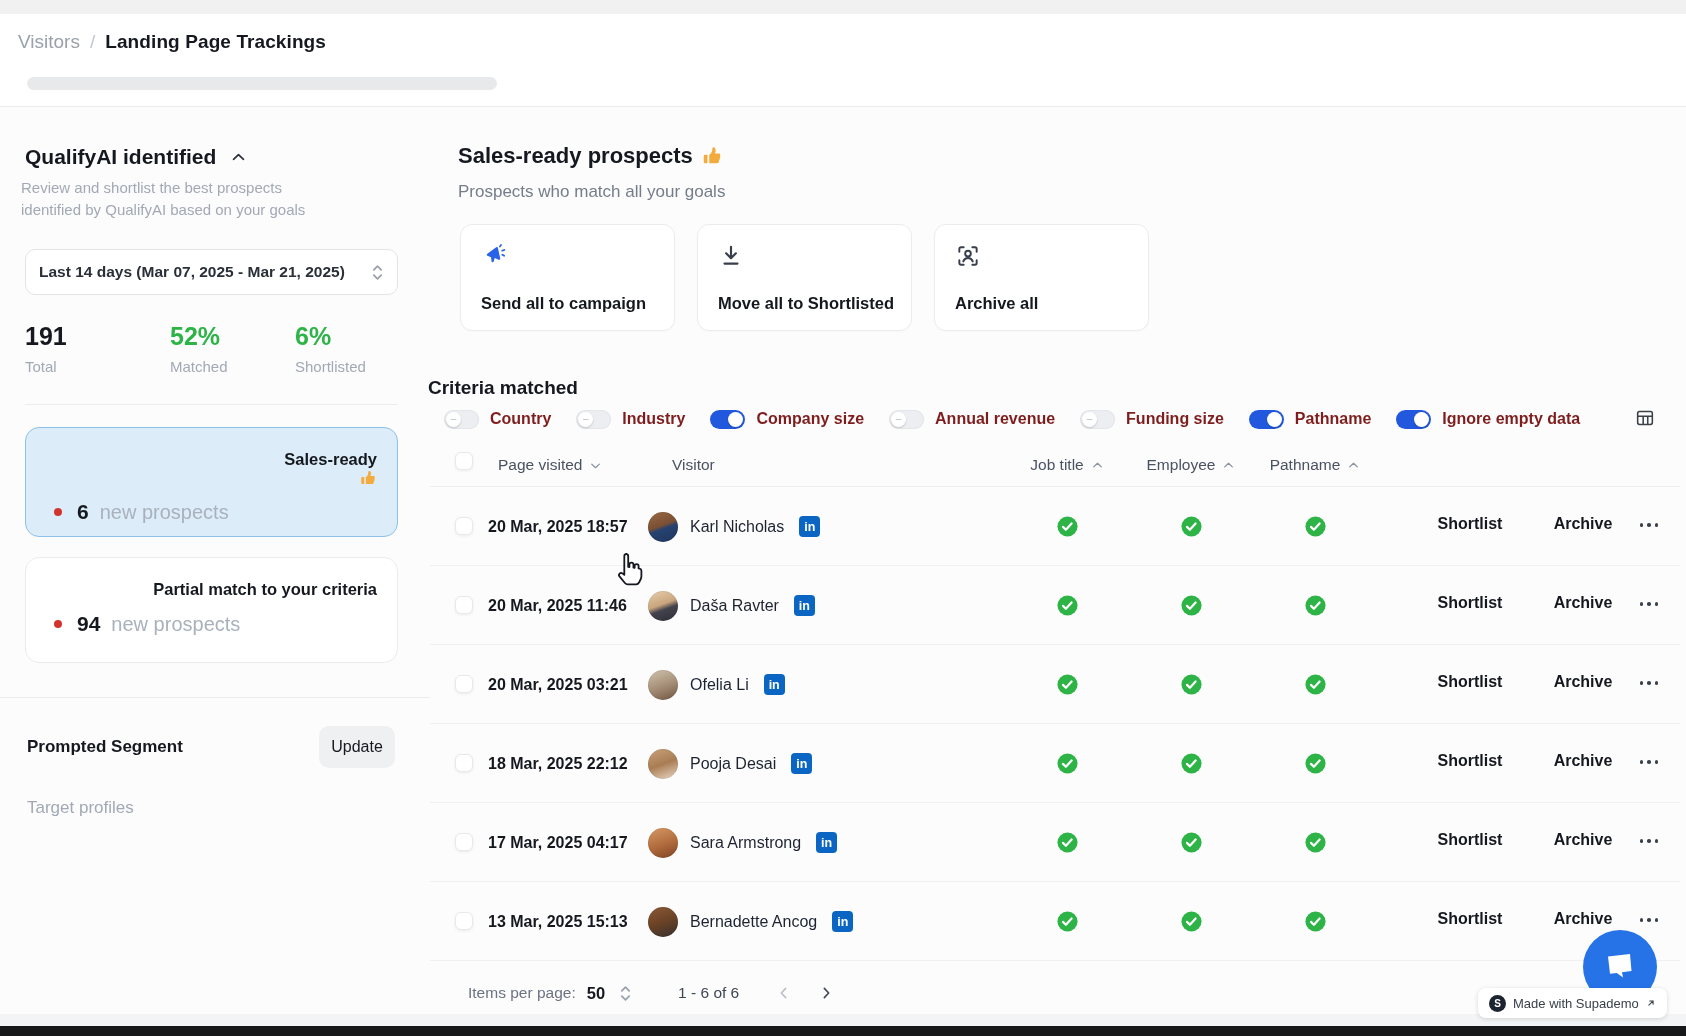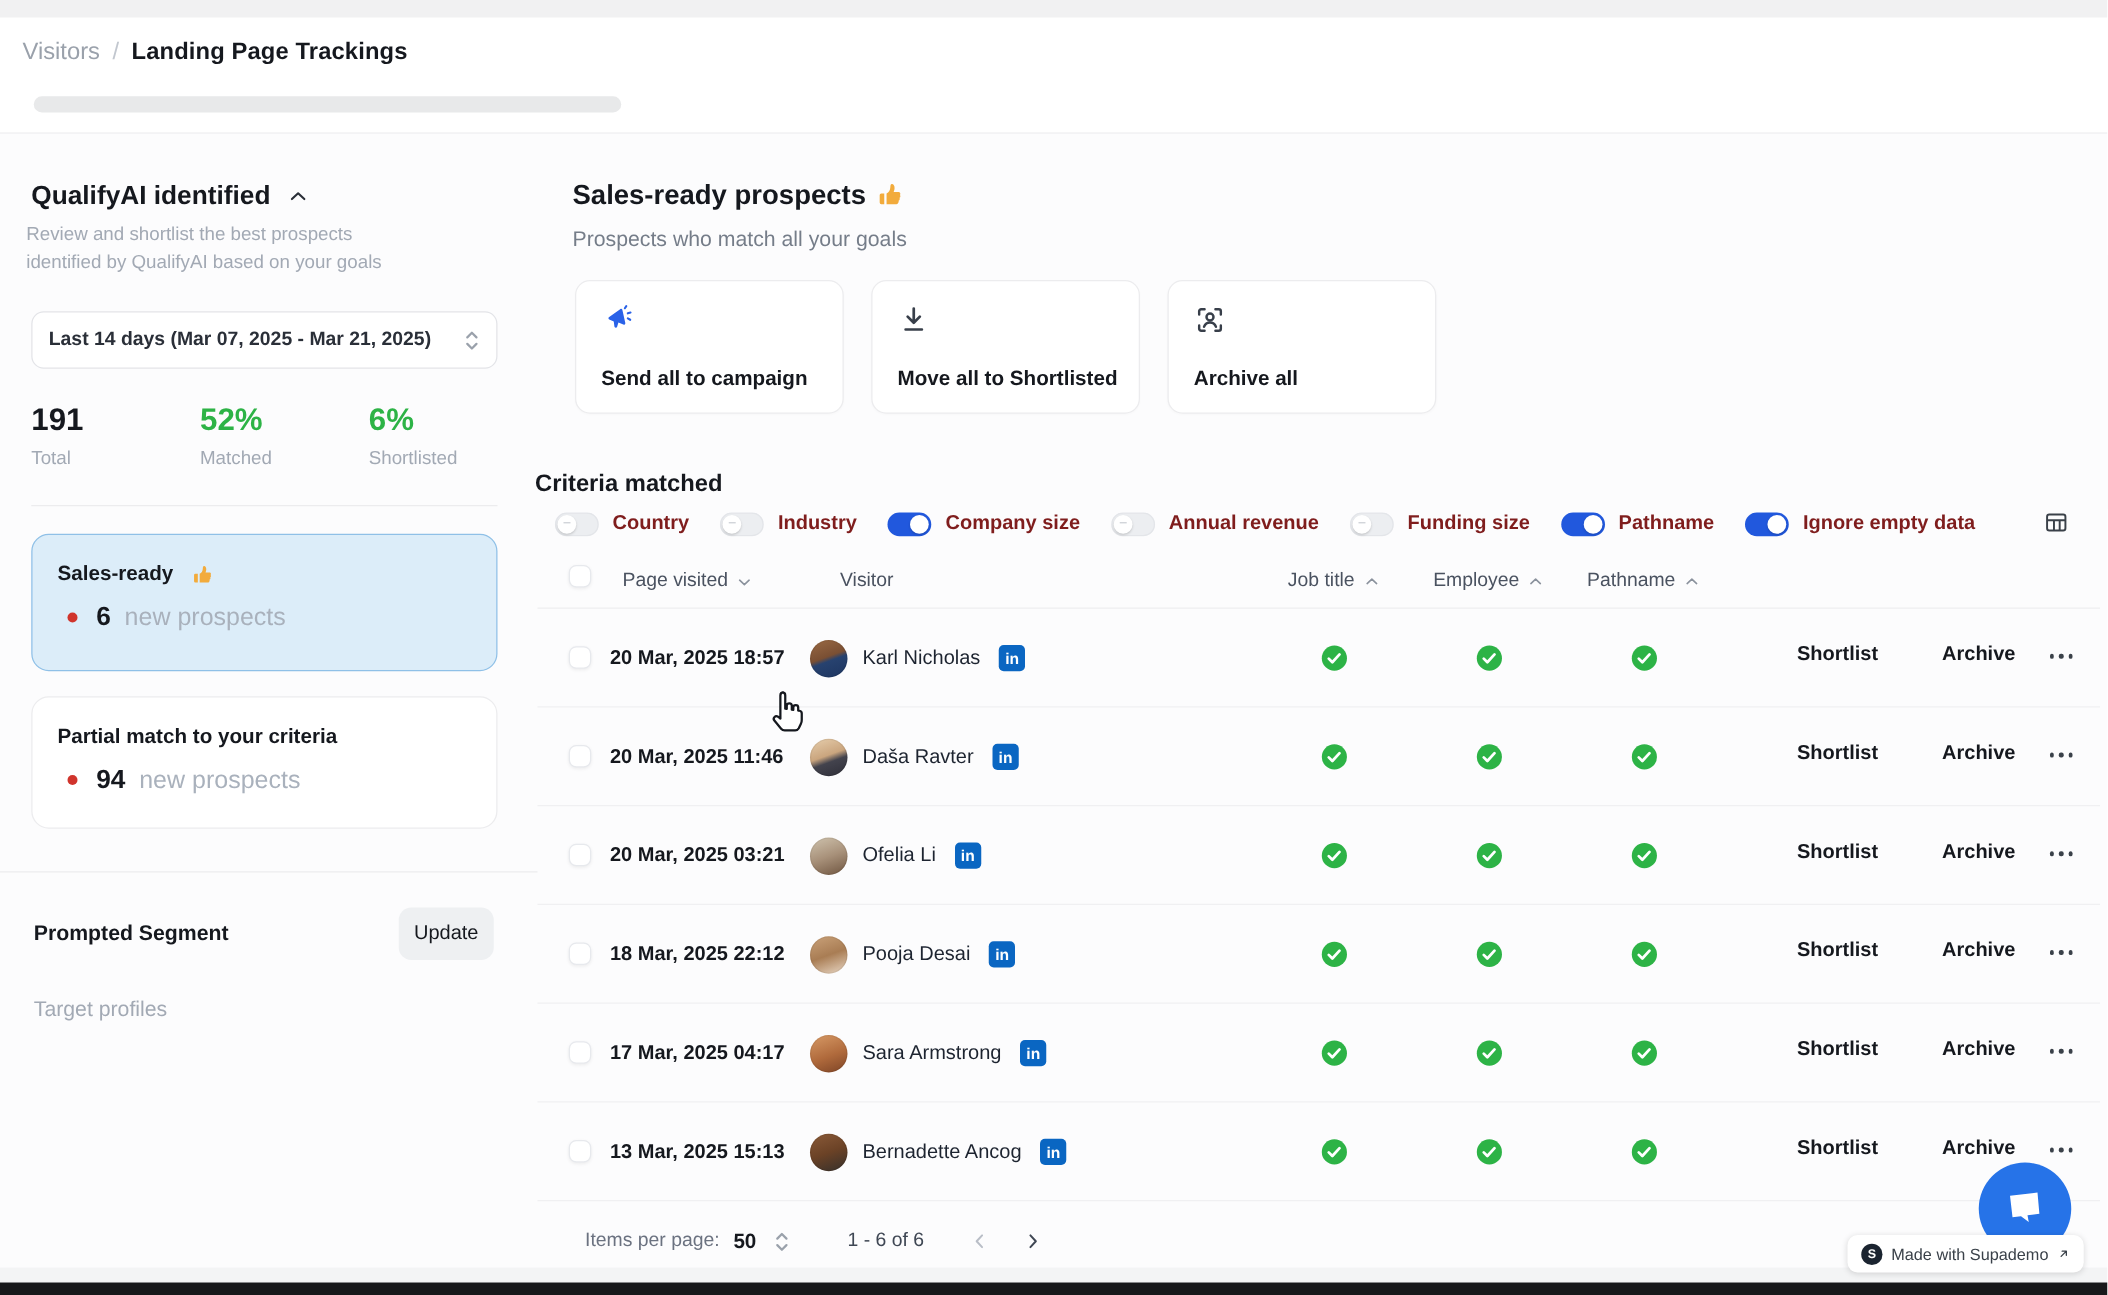--- a/index.html
+++ b/index.html
@@ -29,21 +29,21 @@
   .sb-select-text { font-size:15.5px; color:#2a2f38; flex:1;font-weight:bold; }
   .sb-stats { left:25px; top:322px; width:373px; height:64px; }
   .stat { position:absolute; top:0; }
   .stat-value { font-size:25px; font-weight:700; }
   .stat-label { font-size:15px; color:#a2a9b4; margin-top:7px; }
   .sb-divider1 { left:25px; top:404px; width:373px; height:1px; background:#ececee; }
   .seg-card { left:25px; width:373px; border-radius:14px; padding:22px 20px; }
   .seg-card.selected { top:427px; height:110px; background:var(--selected-card-bg,#dcedf9);
     border:1.5px solid var(--selected-card-border,#8fc0e7); }
   .seg-card.plain { top:557px; height:106px; background:#fff; border:1px solid #ececee; }
-  .seg-title-row { display:flex; align-items:flex-end; gap:14px; }
+  .seg-title-row { display:flex; align-items:flex-end; gap:0;flex-direction:column; }
   .seg-title { font-size:16.5px; font-weight:700; }
   .seg-count-row { display:flex; align-items:center; margin-top:13px; }
   .red-dot { width:8px; height:8px; border-radius:50%; background:var(--red-dot,#d0342c); margin:0 15px 0 8px; }
   .seg-count { font-size:21px; font-weight:700; margin-right:11px; }
   .seg-suffix { font-size:20px; color:#a9b1bc; }
   .sb-divider2 { left:0; top:697px; width:430px; height:1px; background:#ececee; }
   .prompted-row { left:27px; top:726px; width:368px; display:flex; align-items:center; justify-content:space-between; }
   .prompted-title { font-size:17px; font-weight:700; }
   .update-btn { width:76px; height:42px; background:#eef0f2; border:none; border-radius:10px;
     font-family:inherit; font-size:16px; font-weight:500; color:#15181e; cursor:pointer; }
@@ -151,21 +151,21 @@
           <path d="M2.5 7.5L6 4l3.5 3.5M2.5 12.5L6 16l3.5-3.5"></path>
         </svg>
     </span>
   </div>
 
   <div class="abs sb-stats">
     <div class="stat" style="left:0">
       <div class="stat-value" style="color:#15181e">191</div>
       <div class="stat-label">Total</div>
     </div>
-    <div class="stat" style="left:135px">
+    <div class="stat" style="left:145px">
       <div class="stat-value" style="color:var(--success-green,#2db346)">52%</div>
       <div class="stat-label">Matched</div>
     </div>
     <div class="stat" style="left:270px">
       <div class="stat-value" style="color:var(--success-green,#2db346)">6%</div>
       <div class="stat-label">Shortlisted</div>
     </div>
   </div>
   <div class="abs sb-divider1"></div>
 

